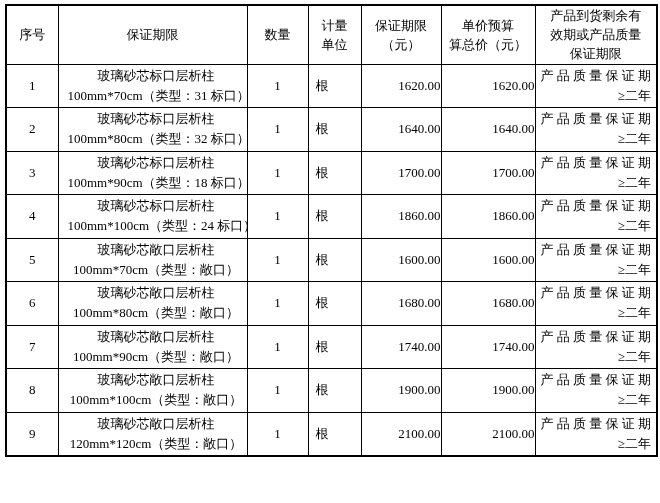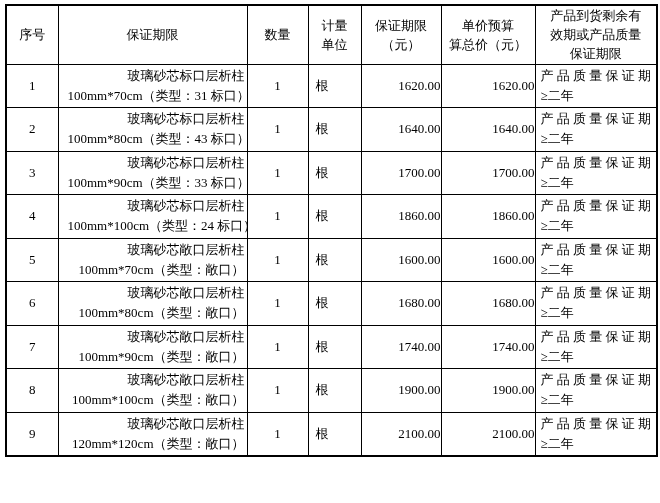--- a/index.html
+++ b/index.html
@@ -31,34 +31,34 @@
     text-align: center;
     white-space: pre-line;
     line-height: 19px;
   }
   .c-index { text-align: center; }
   .c-name { padding: 0 2px 0 9px; }
   .c-name .name-line,
   .c-name .spec-line {
     line-height: 20px;
     white-space: nowrap;
-    text-align: right;
+    text-align: center;
   }
   .c-qty { text-align: center; }
   .c-unit { text-align: left; padding-left: 7px; }
   .c-price { text-align: right; }
   .c-warranty { padding: 0 5px; }
   .c-warranty .w-line1 {
     line-height: 20px;
     text-align: justify;
     text-align-last: justify;
   }
   .c-warranty .w-line2 {
     line-height: 20px;
-    text-align: left;
+    text-align: right;
   }
 </style>
 </head>
 <body>
 
 <div class="page">
   <table class="product-table">
     <colgroup>
       <col style="width:52px">
       <col style="width:189px">
@@ -98,37 +98,37 @@
     <td class="c-warranty">
       <div class="w-line1">产品质量保证期</div>
       <div class="w-line2">≥二年</div>
     </td>
   </tr>
 
   <tr>
     <td class="c-index">2</td>
     <td class="c-name">
       <div class="name-line">玻璃砂芯标口层析柱</div>
-      <div class="spec-line">100mm*80cm（类型：43 标口）</div>
+      <div class="spec-line">100mm*80cm（类型：32 标口）</div>
     </td>
     <td class="c-qty">1</td>
     <td class="c-unit">根</td>
     <td class="c-price">1640.00</td>
     <td class="c-price">1640.00</td>
     <td class="c-warranty">
       <div class="w-line1">产品质量保证期</div>
       <div class="w-line2">≥二年</div>
     </td>
   </tr>
 
   <tr>
     <td class="c-index">3</td>
     <td class="c-name">
       <div class="name-line">玻璃砂芯标口层析柱</div>
-      <div class="spec-line">100mm*90cm（类型：33 标口）</div>
+      <div class="spec-line">100mm*90cm（类型：18 标口）</div>
     </td>
     <td class="c-qty">1</td>
     <td class="c-unit">根</td>
     <td class="c-price">1700.00</td>
     <td class="c-price">1700.00</td>
     <td class="c-warranty">
       <div class="w-line1">产品质量保证期</div>
       <div class="w-line2">≥二年</div>
     </td>
   </tr>

